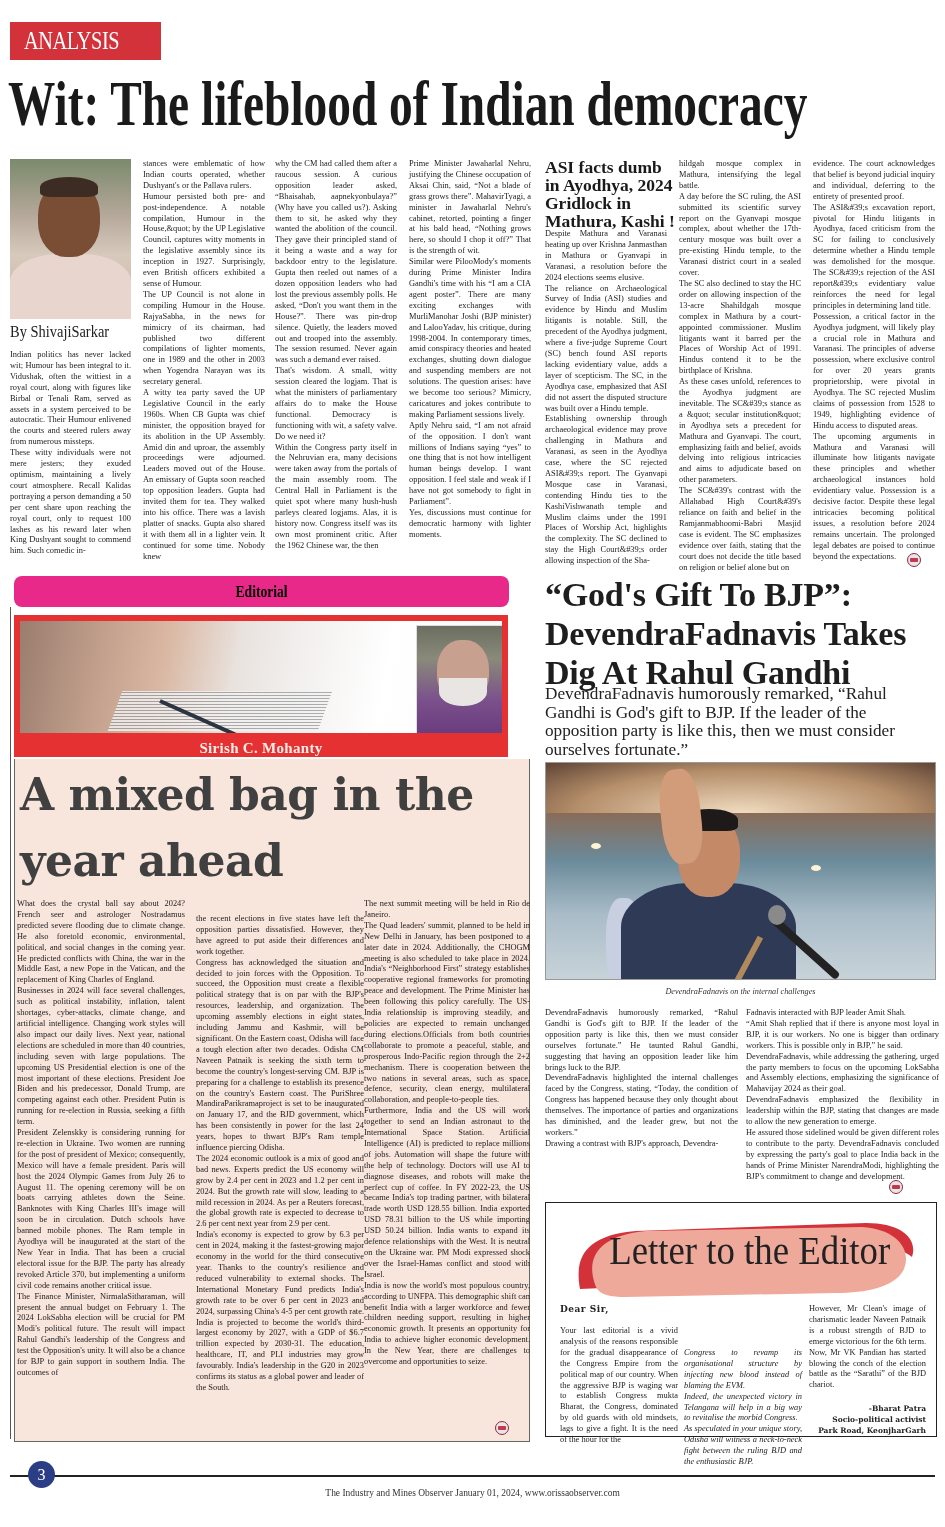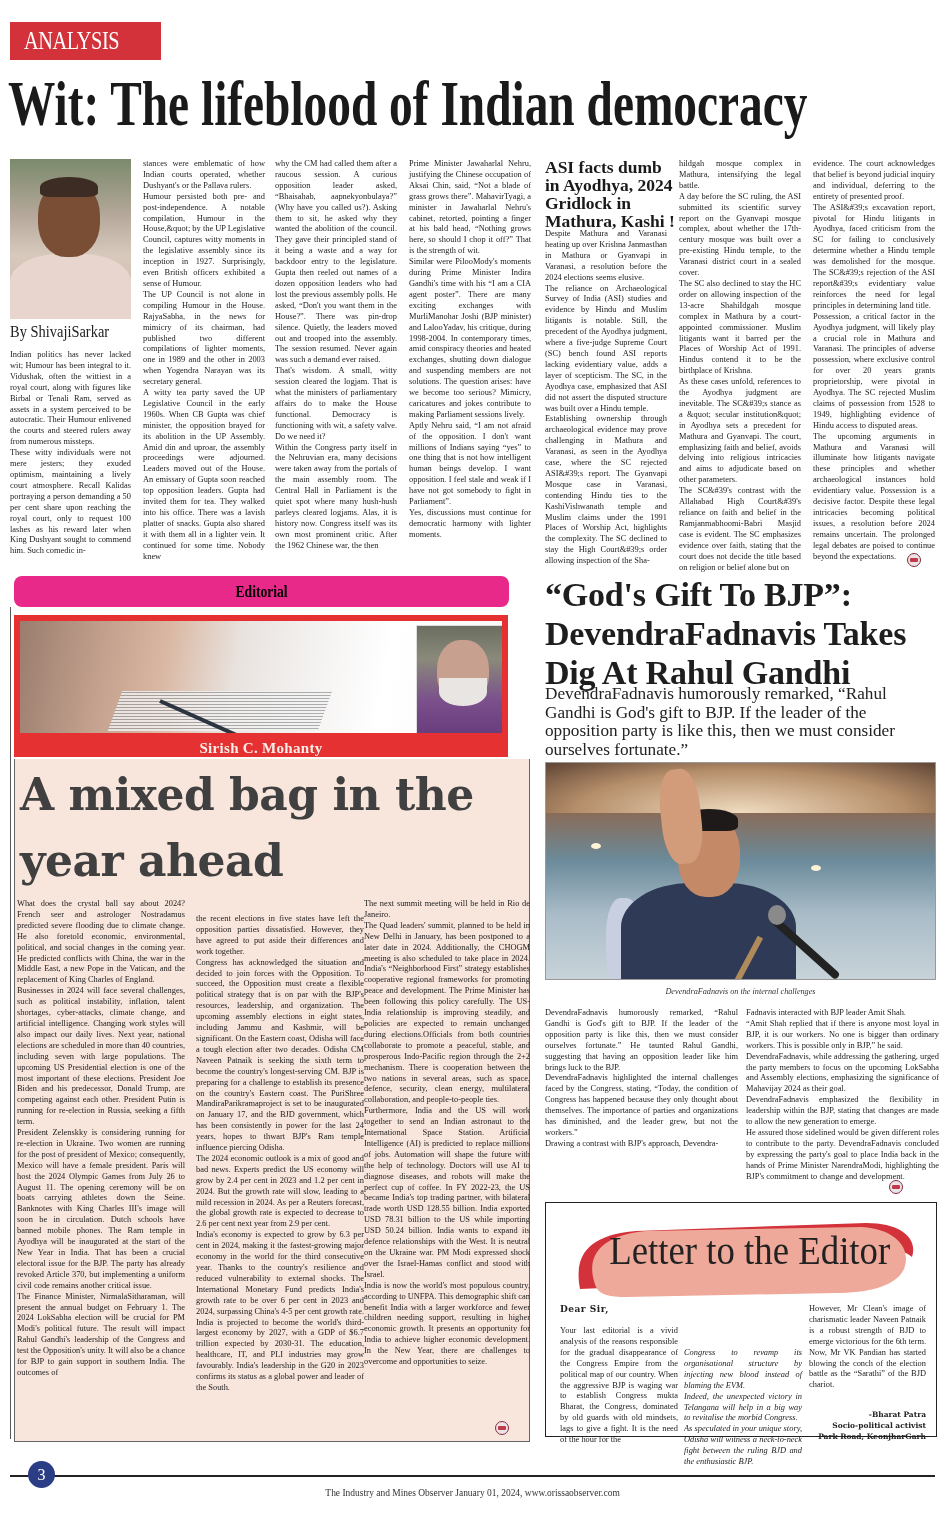--- a/index.html
+++ b/index.html
@@ -79,21 +79,21 @@
 
   
   #letter-box { left: 545px; top: 1202px; width: 392px; height: 235px; border: 1px solid #222; background: #fff; }
   #letter-swoosh { left: 566px; top: 1217px; width: 352px; height: 82px; }
   #letter-title { left: 580px; top: 1226px; width: 340px; text-align: center; font-size: 40px; line-height: 50px; color: #222; }
   #letter-title span { display: inline-block; transform: scaleX(0.92); }
   #letter-salutation { left: 560px; top: 1304px; font-family: "DejaVu Serif", serif; font-weight: bold; font-size: 9px; letter-spacing: .5px; color: #222; }
   #letter-col1 { left: 560px; top: 1326px; width: 118px; }
   #letter-col2 { left: 684px; top: 1348px; width: 118px; font-style: italic; }
   #letter-col3 { left: 809px; top: 1304px; width: 117px; }
-  .letter-sign { text-align: right; font-weight: bold; font-family: "DejaVu Serif", serif; font-size: 7.5px; line-height: 11px; margin-top: 18px; }
+  .letter-sign { text-align: right; font-weight: bold; font-family: "DejaVu Serif", serif; font-size: 7.5px; line-height: 11px; margin-top: 12px; }
 
   
   #footer-rule { left: 10px; top: 1475px; width: 925px; height: 2px; background: #222; }
   #page-number { left: 28px; top: 1461px; width: 27px; height: 27px; border-radius: 50%; background: #2b3e85; color: #fff; text-align: center; font-size: 16px; line-height: 27px; }
   #footer-text { left: 0; top: 1487px; width: 945px; text-align: center; font-size: 10.5px; color: #333; }
   #footer-text span { display: inline-block; transform: scaleX(0.9); }
 </style>
 </head>
 <body>
 

